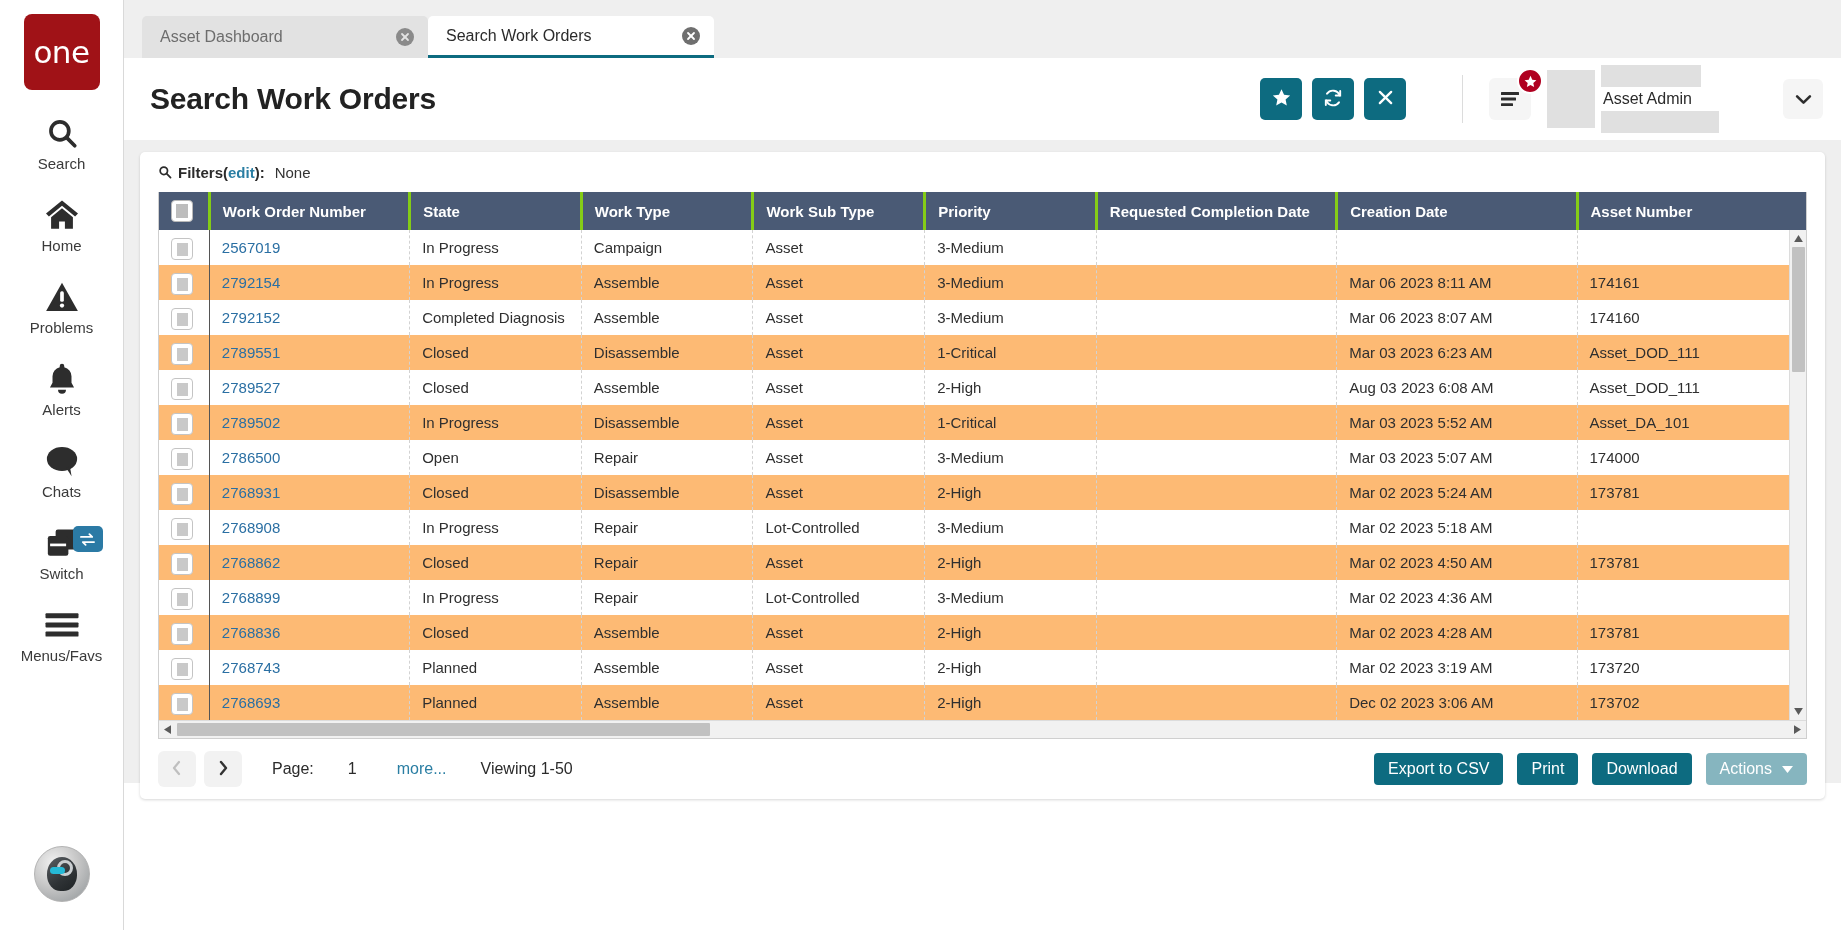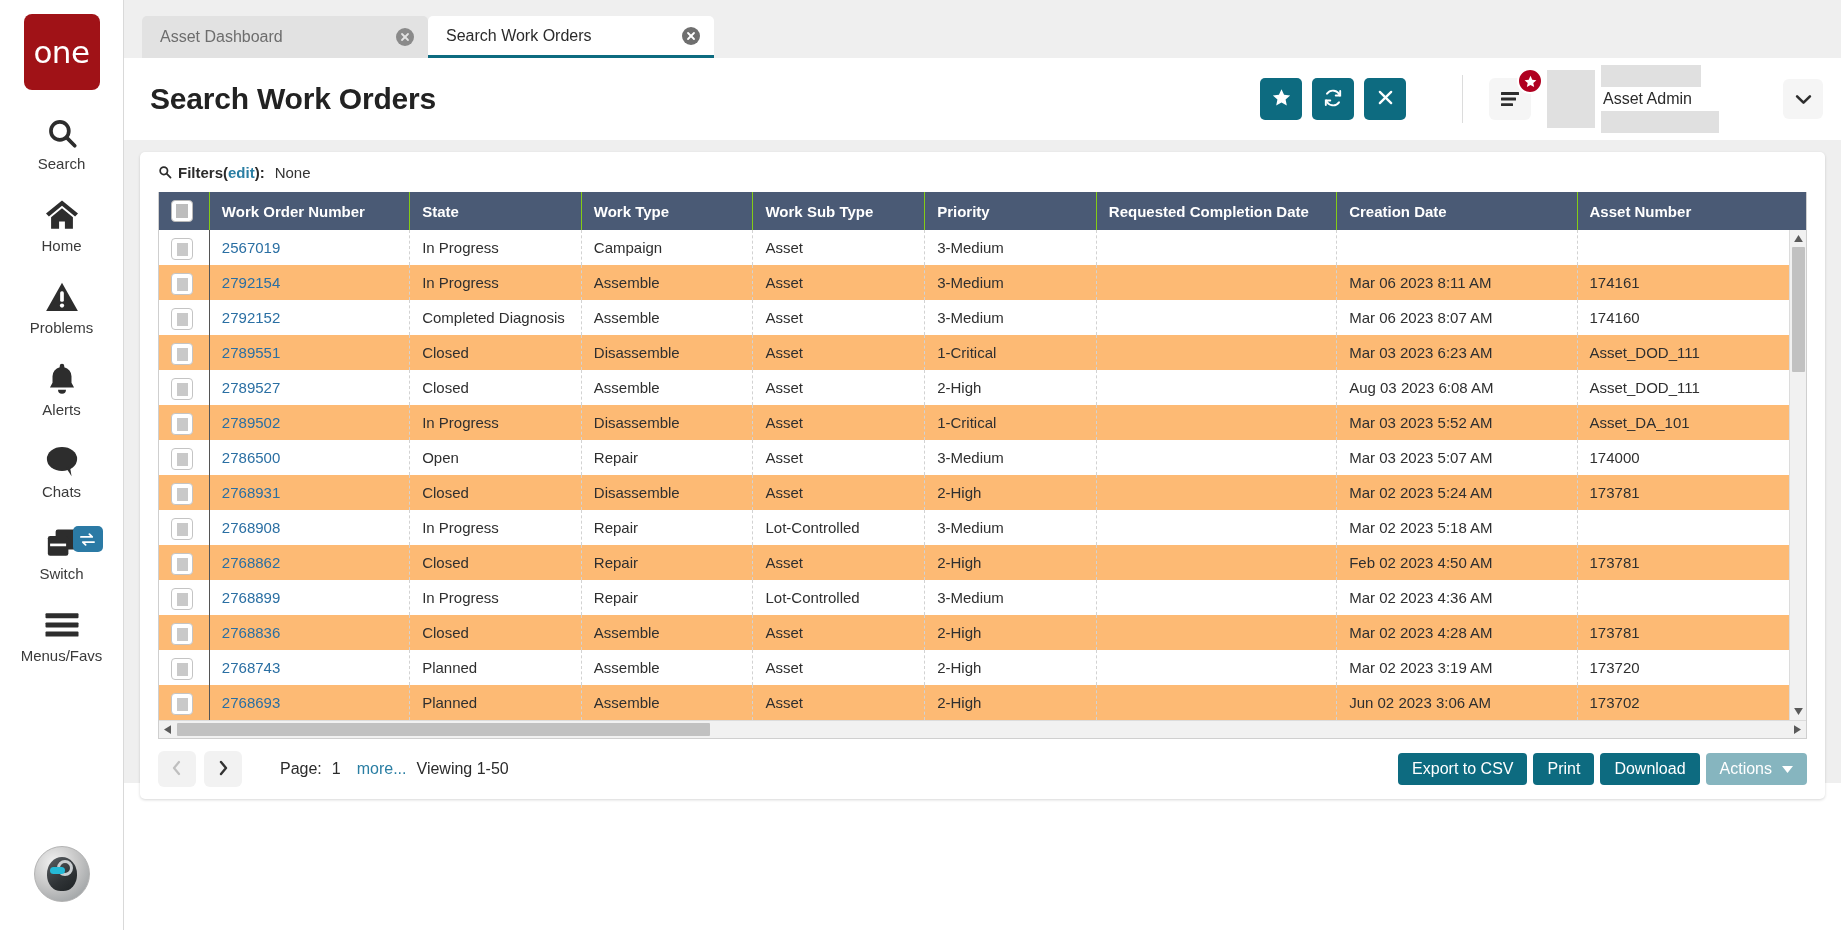--- a/index.html
+++ b/index.html
@@ -176,21 +176,21 @@
   #table-wrap {
     flex: 1 1 auto; margin: 0 18px; position: relative;
     border: 1px solid #cfcfcf; border-top: none;
     display: flex; flex-direction: column; overflow: hidden;
   }
   table { border-collapse: collapse; width: 100%; table-layout: fixed; }
   thead th {
     background: #4a5a75; color: #ffffff;
     font-size: 15px; font-weight: bold; text-align: left;
     height: 38px; padding: 0 12px;
-    border-right: 1px solid #84cc16;
+    border-right: 3px solid #84cc16;
     white-space: nowrap;
   }
   thead th:last-child { border-right: none; margin-top: 20px; }
   th.col-check, td.col-check { width: 44px; padding: 0 0 0 12px; }
   .hdr-checkbox {
     width: 22px; height: 22px; border-radius: 4px;
     background: #ffffff; border: 1px solid #b9b9b9;
     display: flex; align-items: center; justify-content: center;
     cursor: pointer;
   }
@@ -250,25 +250,25 @@
     height: 60px; display: flex; align-items: center;
     padding: 0 18px; flex: 0 0 60px;
   }
   .page-btn {
     width: 38px; height: 36px; border-radius: 6px; background: #f2f2f2;
     display: flex; align-items: center; justify-content: center;
     margin-right: 8px; cursor: pointer; border: none;
   }
   .page-btn.disabled { color: #bfbfbf; cursor: default; }
   .page-btn.enabled  { color: #333; }
-  #pager-text { font-size: 16px; color: #2b2b2b; margin-left: 30px; display: flex; align-items: baseline; }
+  #pager-text { font-size: 16px; color: #2b2b2b; margin-left: 22px; display: flex; align-items: baseline; gap: 24px; }
   #pager-text .lbl { margin-right: 10px; }
   #pager-text .num { margin-right: 16px; }
   #pager-text .more { color: #2a7ea3; margin-right: 10px; cursor: pointer; }
-  #footer-actions { margin-left: auto; display: flex; align-items: center; }
+  #footer-actions { margin-left: auto; display: flex; align-items: center; gap: 8px; }
   .act-btn {
     height: 32px; padding: 0 14px; border-radius: 4px; border: none;
     background: #0d6b80; color: #ffffff; font-size: 16px;
     display: flex; align-items: center; margin-left: 6px; cursor: pointer;
     font-family: "Liberation Sans", sans-serif;
   }
   .act-btn.muted { background: #86b5bf; }
   .act-btn .caret { margin-left: 10px; font-size: 10px; }
 </style>
 </head>
@@ -641,21 +641,21 @@
                     <span class="row-checkbox">
                       <span class="inner"></span>
                     </span>
                   </td>
                   <td><span class="wo-link">2768862</span></td>
                   <td>Closed</td>
                   <td>Repair</td>
                   <td>Asset</td>
                   <td>2-High</td>
                   <td></td>
-                  <td>Feb 02 2023 4:50 AM</td>
+                  <td>Mar 02 2023 4:50 AM</td>
                   <td>173781</td>
                 </tr>
                 <tr class="odd">
                   <td class="col-check">
                     <span class="row-checkbox">
                       <span class="inner"></span>
                     </span>
                   </td>
                   <td><span class="wo-link">2768899</span></td>
                   <td>In Progress</td>
@@ -701,21 +701,21 @@
                     <span class="row-checkbox">
                       <span class="inner"></span>
                     </span>
                   </td>
                   <td><span class="wo-link">2768693</span></td>
                   <td>Planned</td>
                   <td>Assemble</td>
                   <td>Asset</td>
                   <td>2-High</td>
                   <td></td>
-                  <td>Jun 02 2023 3:06 AM</td>
+                  <td>Dec 02 2023 3:06 AM</td>
                   <td>173702</td>
                 </tr>
               </tbody>
           </table>
         </div>
 
         <div id="v-scrollbar">
           <div class="arrow top">
             <svg width="9" height="7" viewBox="0 0 10 8" fill="#5a5a5a">
                 <path d="M5 0 L10 8 L0 8 Z"></path>

